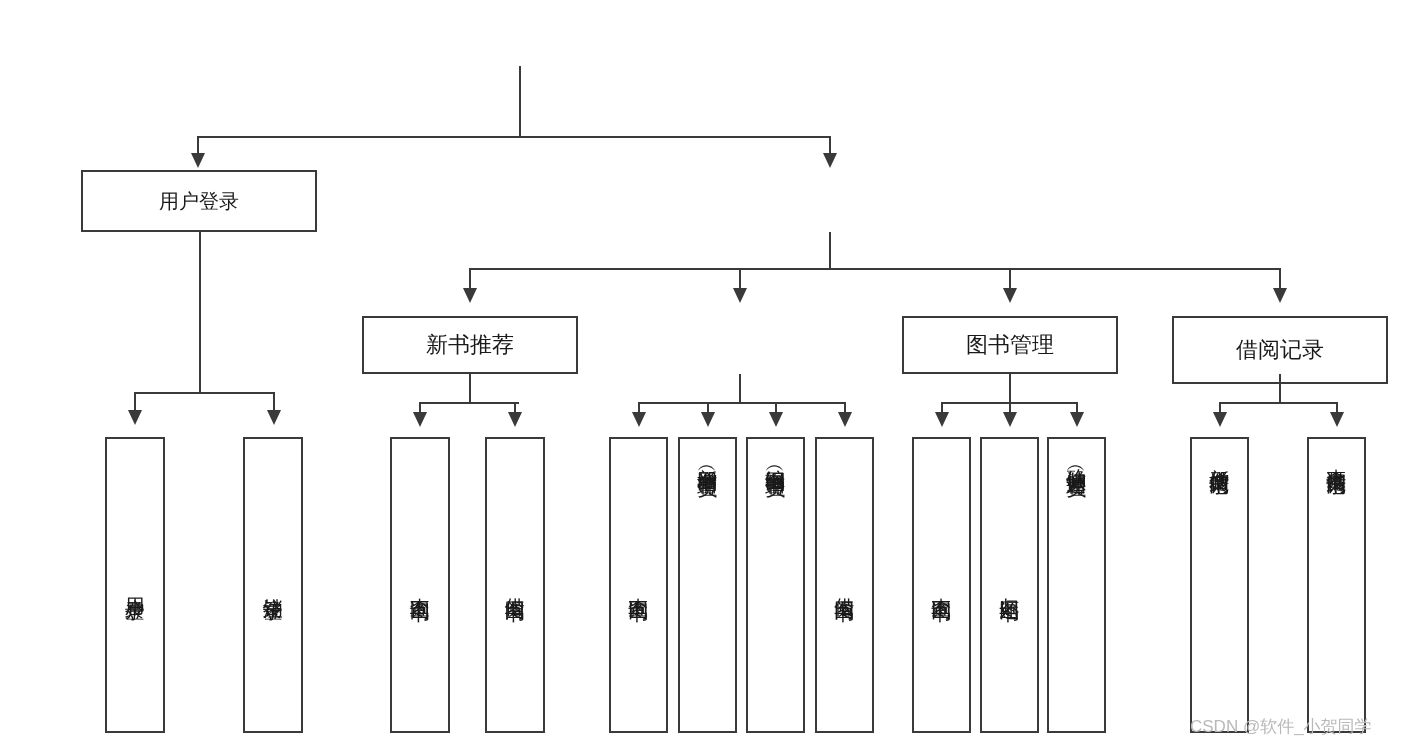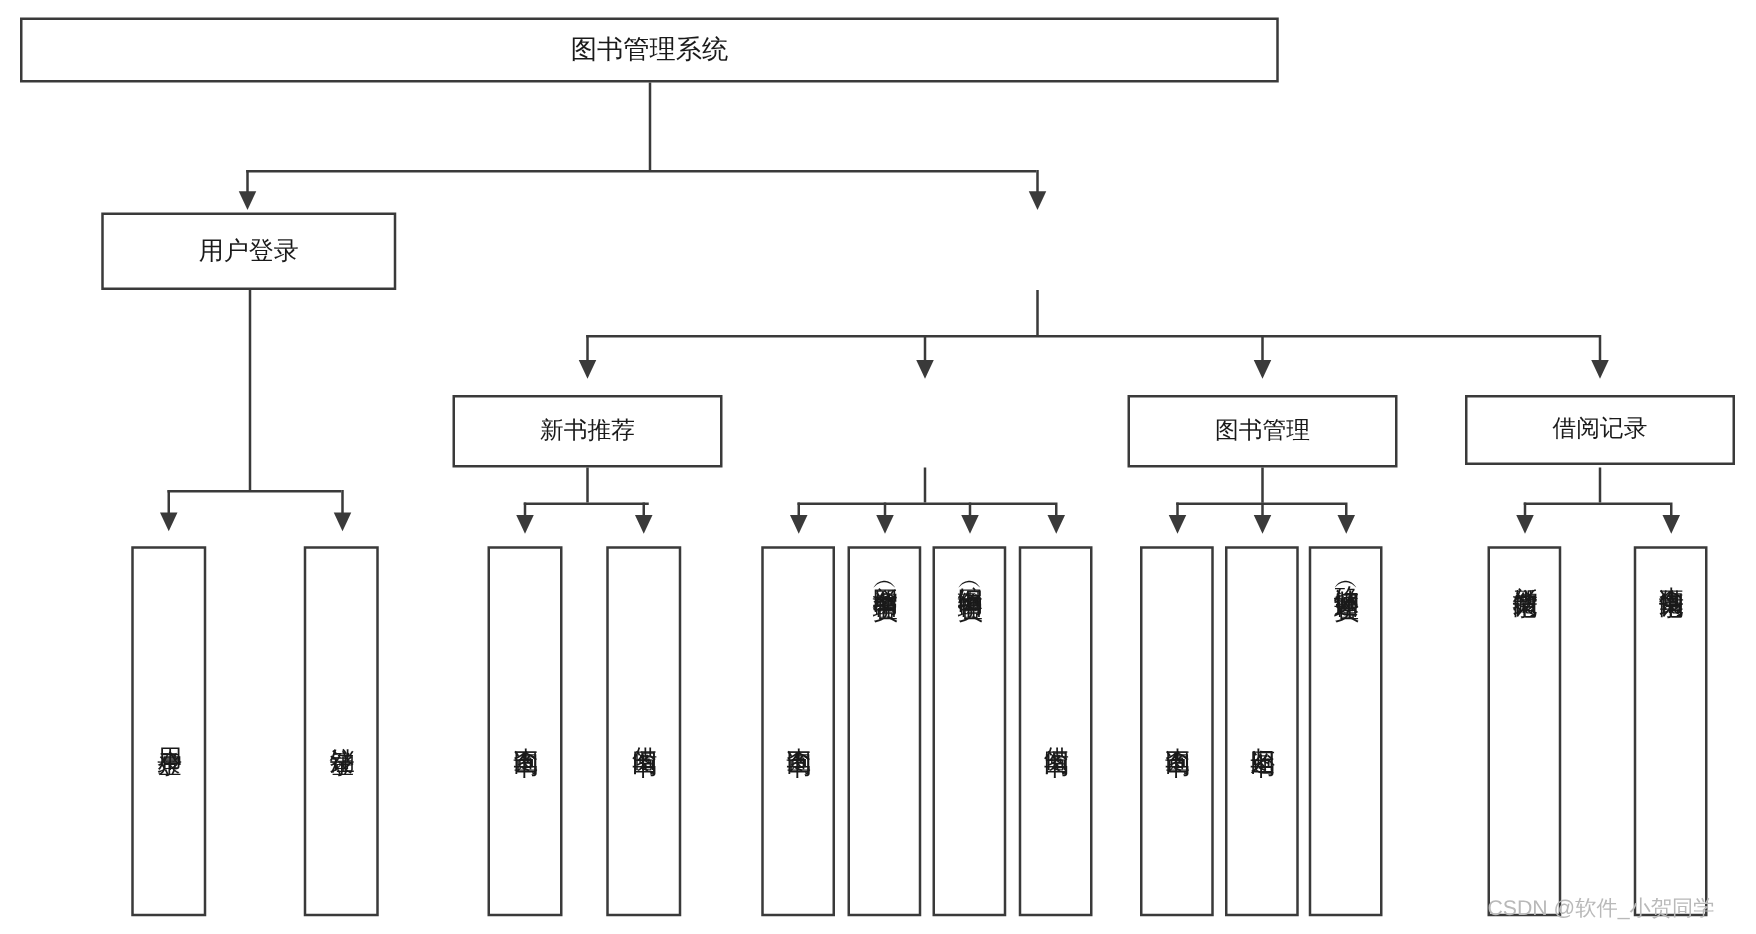--- a/index.html
+++ b/index.html
@@ -23,21 +23,21 @@
     border: 2.5px solid #3a3a3a;
     display: flex;
     align-items: center;
     justify-content: center;
     color: #1a1a1a;
     line-height: 1.22;
     text-align: center;
   }
   .node.root      { font-size: 21px; }
   .node.level2    { font-size: 20px; }
-  .node.level3    { font-size: 19px; }
+  .node.level3    { font-size: 22px; }
 
   
   .node.leaf {
     font-size: 20px;
     writing-mode: vertical-rl;
     text-orientation: upright;
     align-items: center;
     justify-content: flex-start;
     padding-top: 14px;
     letter-spacing: 1.5px;
@@ -71,23 +71,20 @@
     color: #b9b9b9;
     white-space: nowrap;
     user-select: none;
   }
 </style>
 </head>
 <body>
 
 <div id="canvas">
 
-  <div class="node root" style="left:16px; top:14px; width:1007px; height:52px;">
-    <span>图书管理系统</span>
-  </div>
 
   <div class="vline" style="left:519px; top:66px; height:70px;"></div>
 
   <div class="hline" style="left:197px; top:136px; width:632px;"></div>
 
   <div class="vline" style="left:197px; top:136px; height:20px;"></div>
   <div class="arrow" style="left:191px; top:153px;"></div>
 
   <div class="vline" style="left:829px; top:136px; height:20px;"></div>
   <div class="arrow" style="left:823px; top:153px;"></div>
@@ -117,21 +114,21 @@
 
   <div class="vline" style="left:1279px; top:268px; height:22px;"></div>
   <div class="arrow" style="left:1273px; top:288px;"></div>
 
   <div class="node level3" style="left:362px; top:316px; width:216px; height:58px;">
     <span>新书推荐</span>
   </div>
   <div class="node level3" style="left:902px; top:316px; width:216px; height:58px;">
     <span>图书管理</span>
   </div>
-  <div class="node level3" style="left:1172px; top:316px; width:216px; height:56px;">
+  <div class="node level3" style="left:1172px; top:316px; width:216px; height:68px;">
     <span>借阅记录</span>
   </div>
 
   <div class="vline" style="left:469px; top:374px; height:28px;"></div>
   <div class="hline" style="left:419px; top:402px; width:100px;"></div>
   <div class="vline" style="left:419px; top:402px; height:12px;"></div>
   <div class="arrow" style="left:413px; top:412px;"></div>
   <div class="vline" style="left:514px; top:402px; height:12px;"></div>
   <div class="arrow" style="left:508px; top:412px;"></div>
 

